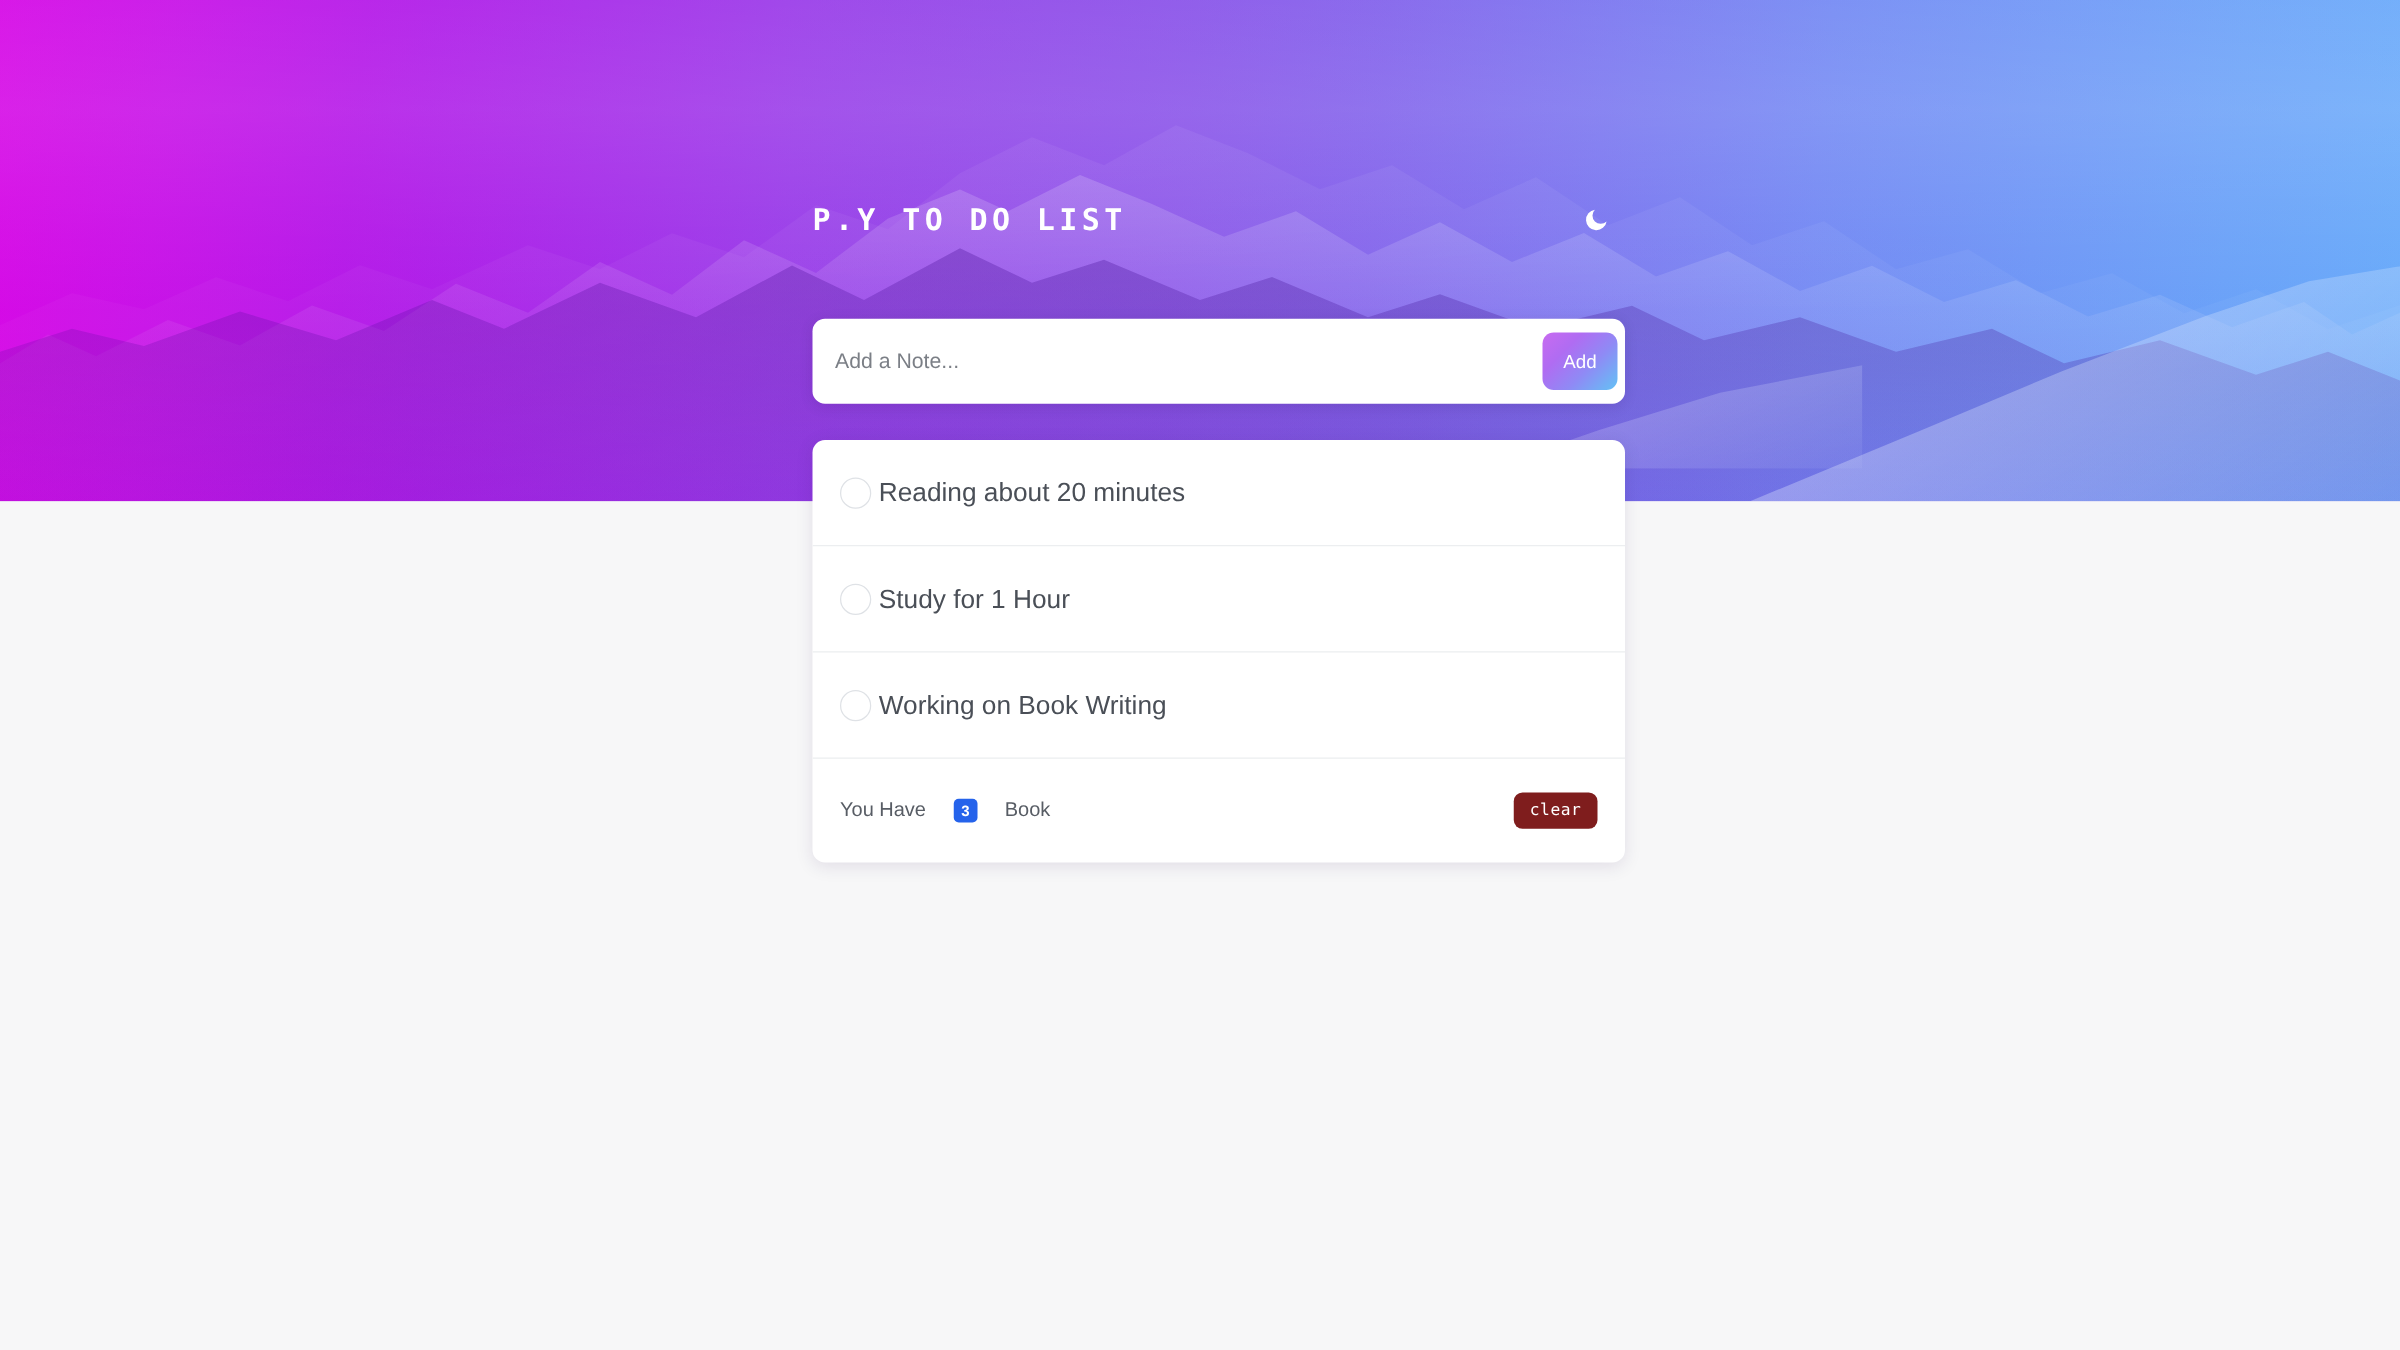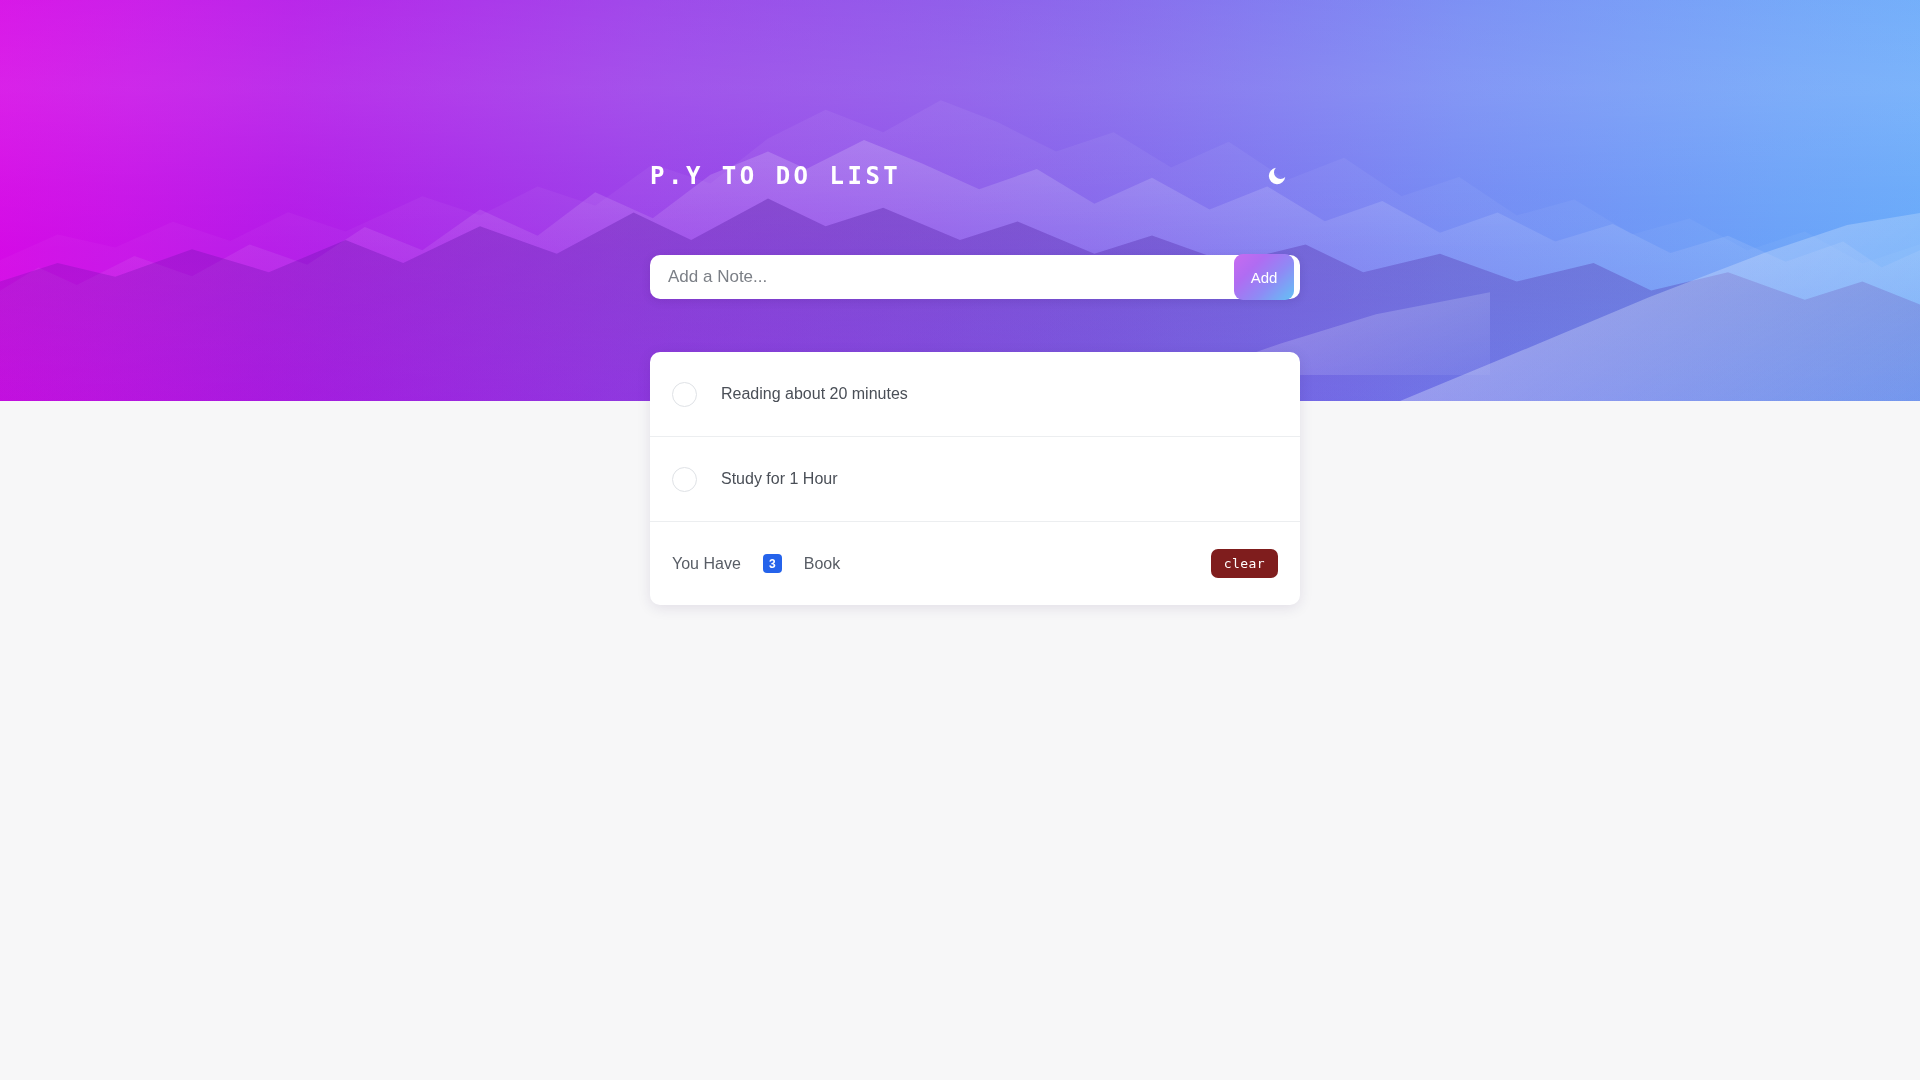--- a/index.html
+++ b/index.html
@@ -202,21 +202,21 @@
   }
 
   .theme-toggle svg { display: block; }
 
   
   .input-bar {
     position: absolute;
     top: 255px;
     left: 15px;
     width: 650px;
-    height: 44px;
+    height: 68px;
     background: #ffffff;
     border-radius: 10px;
     box-shadow: 0 2px 10px rgba(40,10,80,0.12);
     display: flex;
     align-items: center;
     padding: 0 6px 0 0;
   }
 
   .note-input {
     flex: 1;
@@ -276,23 +276,23 @@
     width: 25px;
     height: 25px;
     border-radius: 50%;
     border: 1.5px solid #dfe2e6;
     background: #ffffff;
     flex: 0 0 auto;
     cursor: pointer;
   }
 
   .todo-text {
-    margin-left: 24px;
-    font-family: "Liberation Sans", sans-serif;
-    font-size: 16px;
+    margin-left: 6px;
+    font-family: "Liberation Sans", sans-serif;
+    font-size: 21px;
     color: #4a4f57;
     line-height: 1;
   }
 
   
   .list-footer {
     height: 83px;
     display: flex;
     align-items: center;
     justify-content: space-between;
@@ -384,20 +384,24 @@
       <div class="todo-row">
         <div class="check-circle"></div>
         <div class="todo-text">Reading about 20 minutes</div>
       </div>
 
       <div class="todo-row">
         <div class="check-circle"></div>
         <div class="todo-text">Study for 1 Hour</div>
       </div>
 
+      <div class="todo-row">
+        <div class="check-circle"></div>
+        <div class="todo-text">Working on Book Writing</div>
+      </div>
 
       <div class="list-footer">
         <div class="count-text">
           <span>You Have</span>
           <span class="count-badge">3</span>
           <span>Book</span>
         </div>
         <button class="clear-button">clear</button>
       </div>
 

